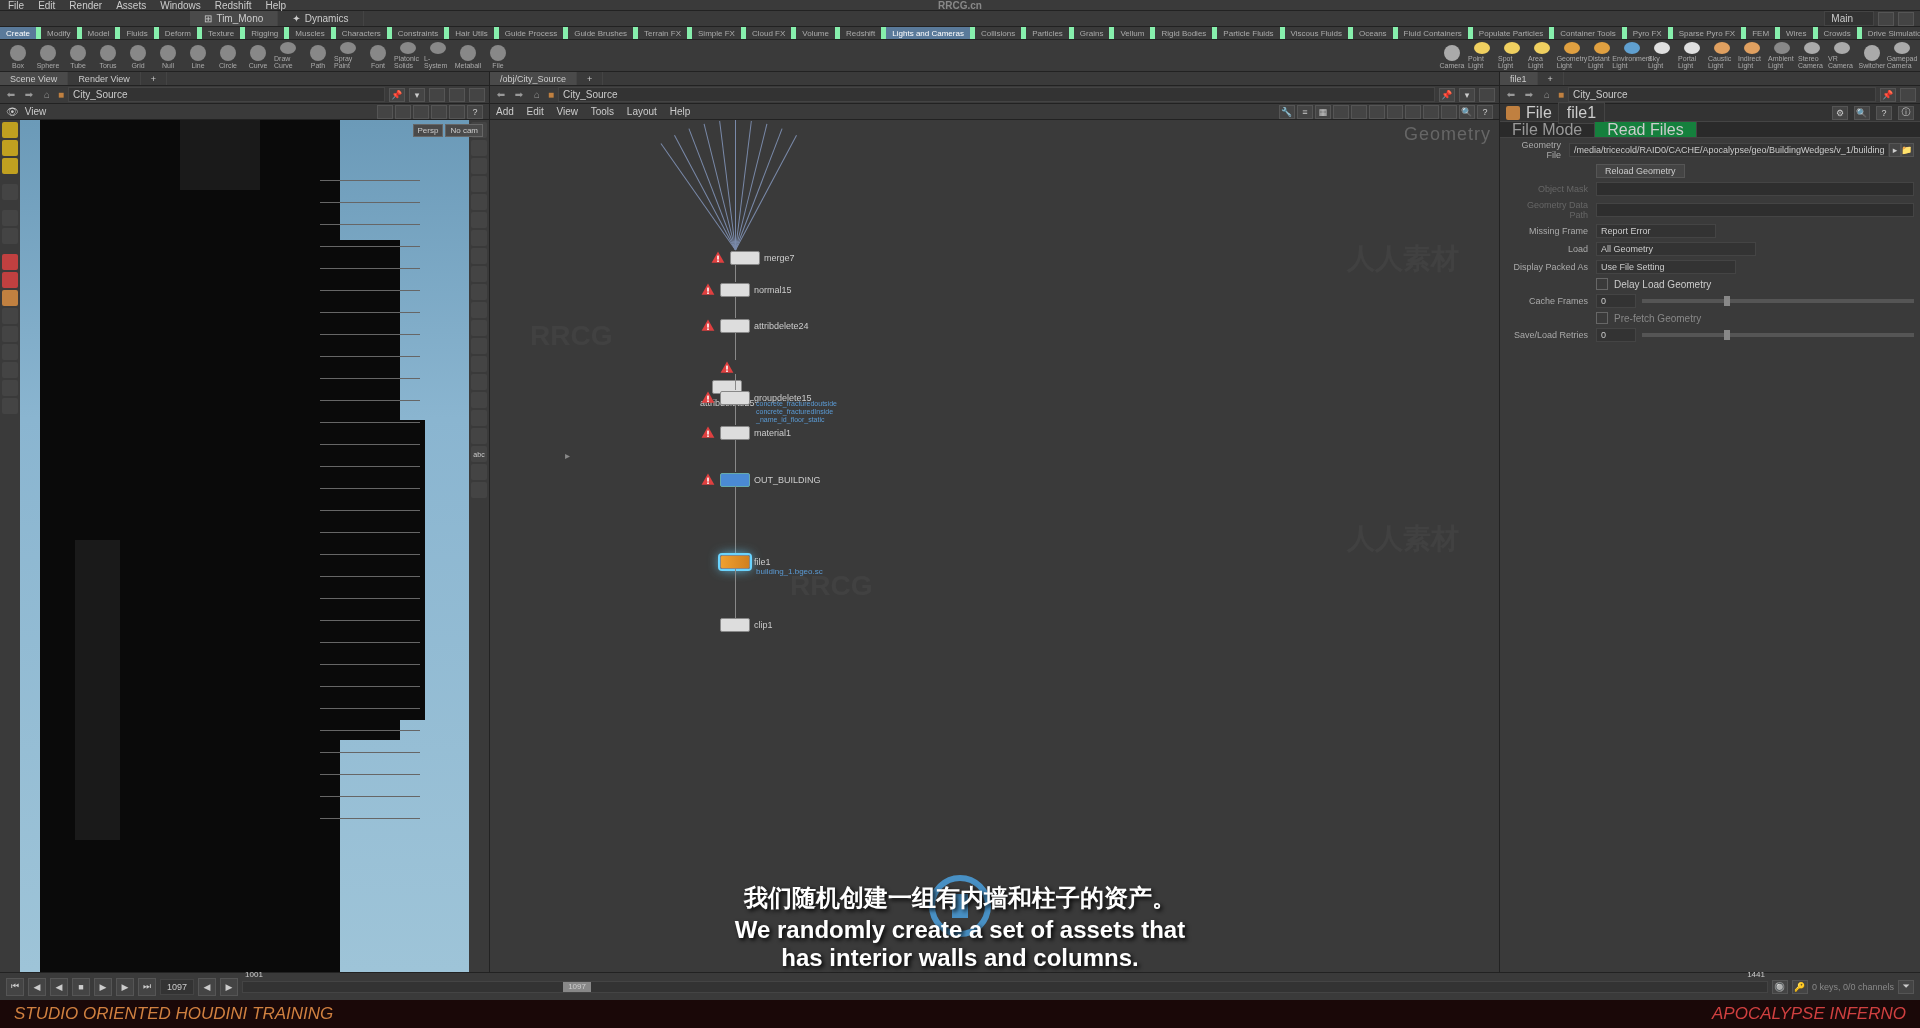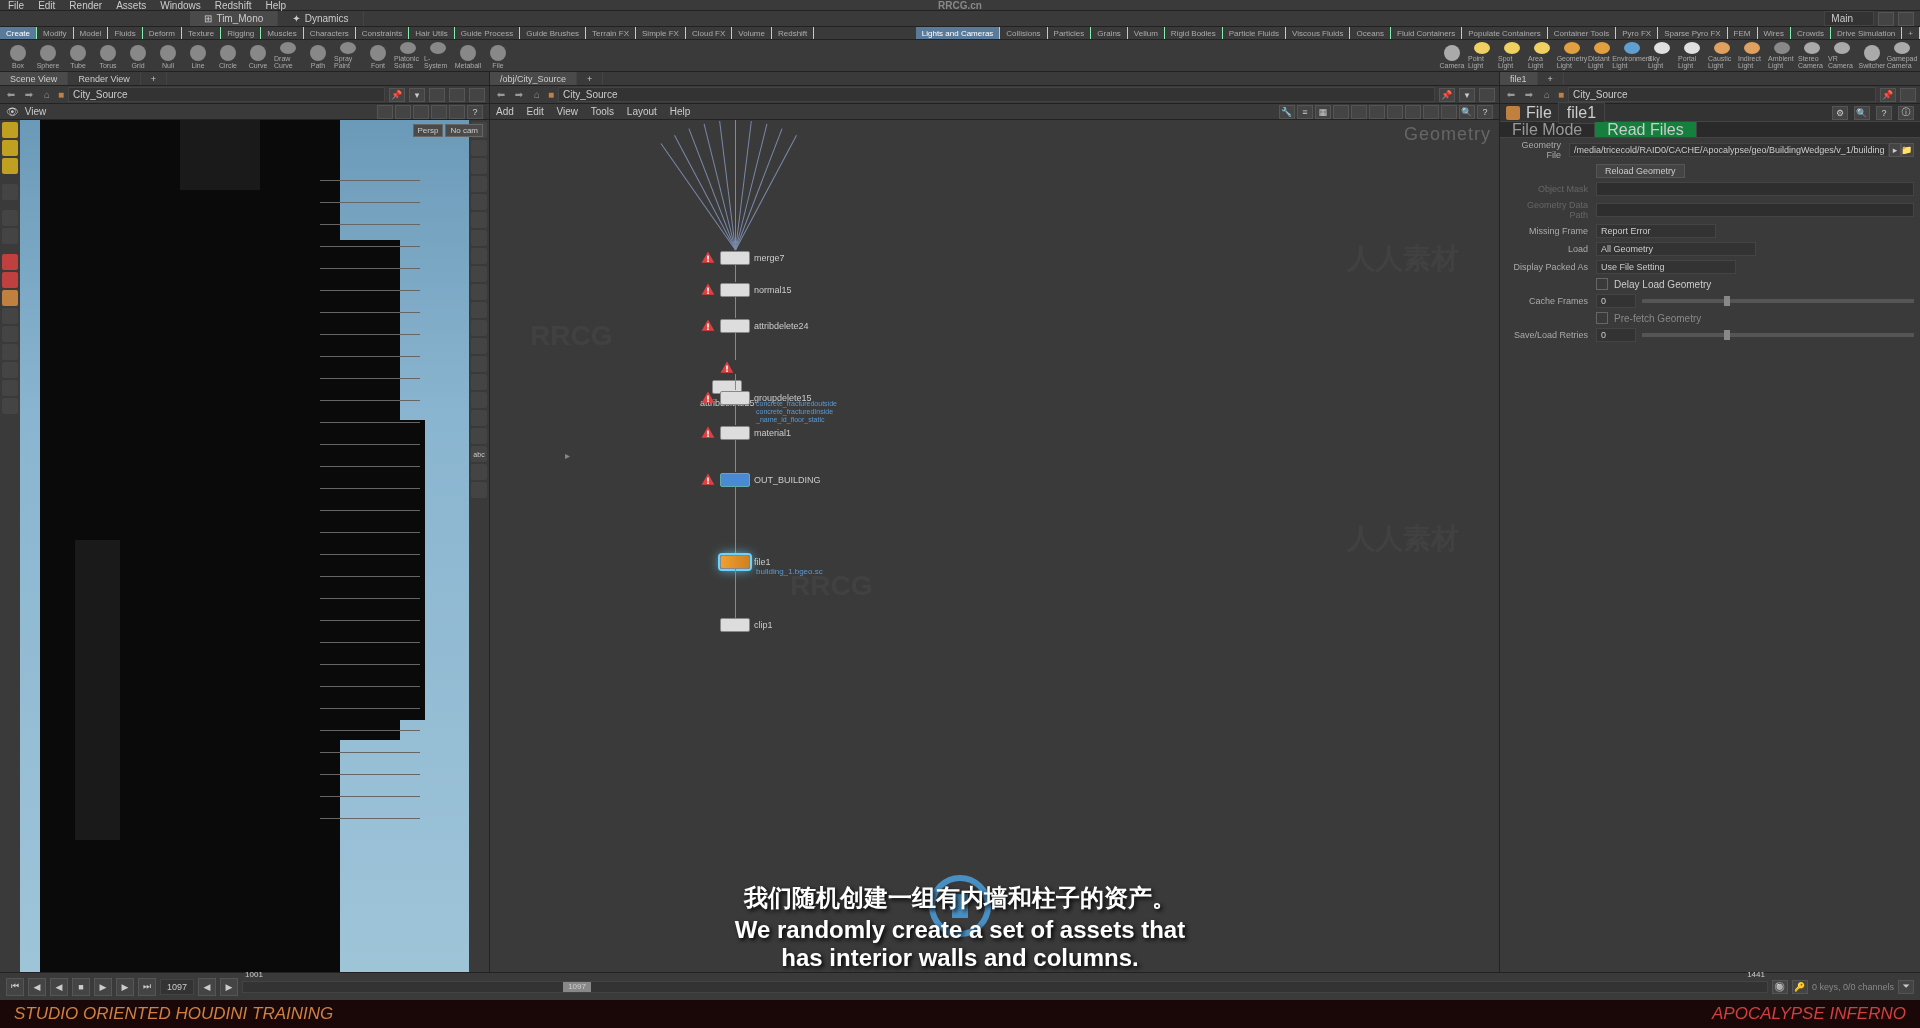--- a/index.html
+++ b/index.html
@@ -3,21 +3,21 @@
 <meta charset="utf-8">
 <style>
 * { margin:0; padding:0; box-sizing:border-box; font-family:Arial,sans-serif; user-select:none; }
 body { background:#2a2a2a; color:#ccc; width:1920px; height:1028px; overflow:hidden; position:relative; }
 .titlebar { height:11px; background:#3a3a3a; display:flex; align-items:center; font-size:10px; padding:0 8px; border-bottom:1px solid #222; }
 .titlebar span { margin-right:14px; cursor:pointer; }
 .doctabs { height:16px; background:#3a3a3a; display:flex; align-items:center; font-size:10px; border-bottom:1px solid #222; }
 .doctab { padding:0 14px; border-right:1px solid #444; display:flex; align-items:center; height:100%; }
 .doctab.active { background:#4a4a4a; }
 .shelfbar { height:13px; background:#3a3a3a; display:flex; font-size:8px; border-bottom:1px solid #222; overflow:hidden; }
-.shelfitem { padding:0 6px; height:100%; display:flex; align-items:center; border-right:1px solid #86efac; white-space:nowrap; color:#aaa; }
+.shelfitem { padding:0 6px; height:100%; display:flex; align-items:center; border-right:5px solid #86efac; white-space:nowrap; color:#aaa; }
 .shelfitem.active { background:#5a7a9a; color:#fff; }
 .toolbar { height:32px; background:#3a3a3a; display:flex; align-items:center; padding:0 4px; border-bottom:1px solid #222; gap:2px; }
 .toolbtn { width:28px; height:28px; display:flex; flex-direction:column; align-items:center; justify-content:flex-end; font-size:7px; color:#aaa; border-radius:3px; cursor:pointer; padding-bottom:1px; }
 .toolicon { width:16px; height:16px; border-radius:50%; margin-bottom:1px; }
 .panelhost { display:flex; height:calc(100% - 11px - 16px - 13px - 32px - 28px - 28px); }
 .panel-left { width:490px; display:flex; flex-direction:column; border-right:1px solid #222; }
 .panel-mid { flex:1; display:flex; flex-direction:column; border-right:1px solid #222; }
 .panel-right { width:420px; display:flex; flex-direction:column; }
 .panetabs { height:14px; background:#3a3a3a; display:flex; font-size:9px; border-bottom:1px solid #222; }
 .panetab { padding:0 10px; display:flex; align-items:center; border-right:1px solid #444; }
@@ -123,21 +123,21 @@
   <div class="shelfitem active">Lights and Cameras</div>
   <div class="shelfitem">Collisions</div>
   <div class="shelfitem">Particles</div>
   <div class="shelfitem">Grains</div>
   <div class="shelfitem">Vellum</div>
   <div class="shelfitem">Rigid Bodies</div>
   <div class="shelfitem">Particle Fluids</div>
   <div class="shelfitem">Viscous Fluids</div>
   <div class="shelfitem">Oceans</div>
   <div class="shelfitem">Fluid Containers</div>
-  <div class="shelfitem">Populate Containers</div>
+  <div class="shelfitem">Populate Particles</div>
   <div class="shelfitem">Container Tools</div>
   <div class="shelfitem">Pyro FX</div>
   <div class="shelfitem">Sparse Pyro FX</div>
   <div class="shelfitem">FEM</div>
   <div class="shelfitem">Wires</div>
   <div class="shelfitem">Crowds</div>
   <div class="shelfitem">Drive Simulation</div>
   <div class="shelfitem">+</div>
 </div>
 
@@ -444,21 +444,21 @@
         <span class="minibtn">?</span>
       </div>
     </div>
     <div class="netview">
       <div class="geolabel">Geometry</div>
       <div class="watermark" style="top:200px;left:40px">RRCG</div>
       <div class="watermark" style="top:450px;left:300px">RRCG</div>
       <div class="watermark" style="top:120px;right:40px">人人素材</div>
       <div class="watermark" style="top:400px;right:40px">人人素材</div>
       <div id="nodes">
-          <div class="node" style="left: 210px; top: 130px;">
+          <div class="node" style="left: 220px; top: 130px;">
             <span class="errico">
               <svg viewBox="0 0 20 20">
                 <path d="M10 2 L18 16 L2 16 Z" fill="#e04040"></path>
                 <rect x="9" y="7" width="2" height="5" fill="#fff"></rect>
                 <rect x="9" y="13" width="2" height="2" fill="#fff"></rect>
               </svg>
             </span>
             <span class="nodebody" style=""></span>
             <span class="nodelabel">merge7</span>
           </div>

